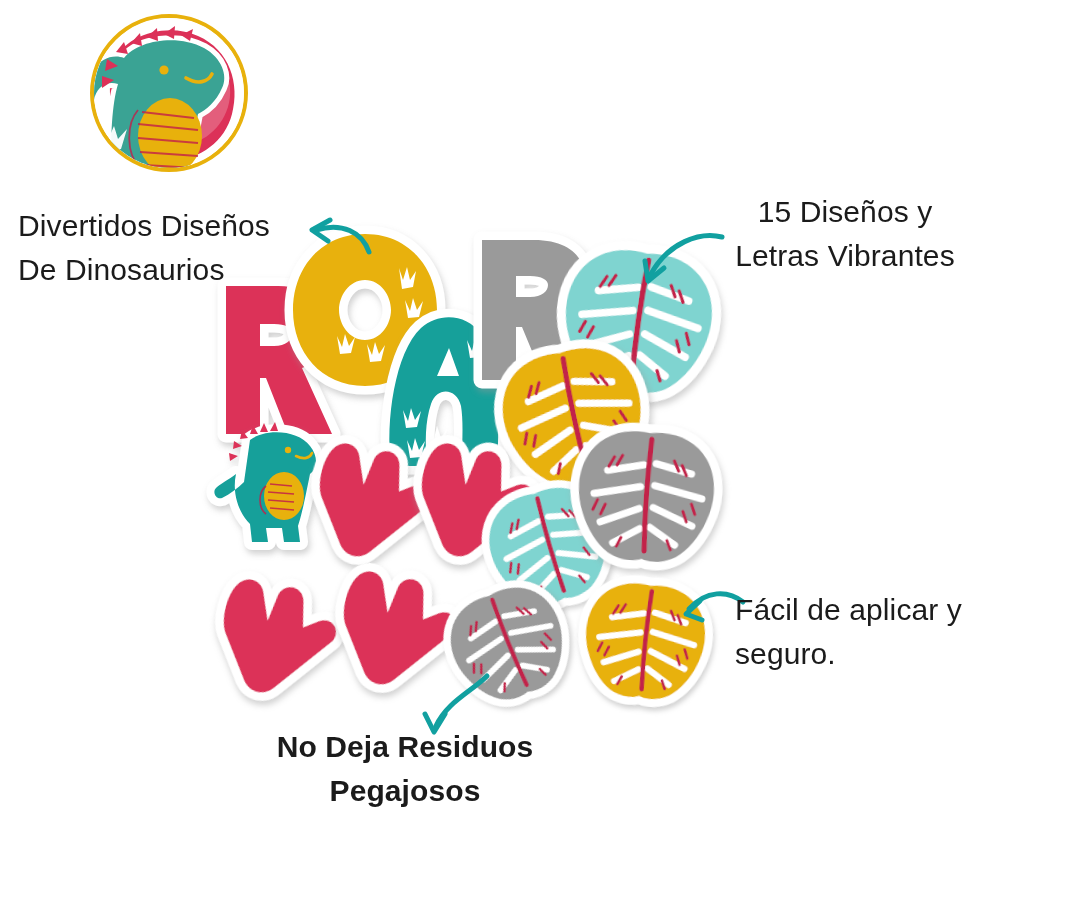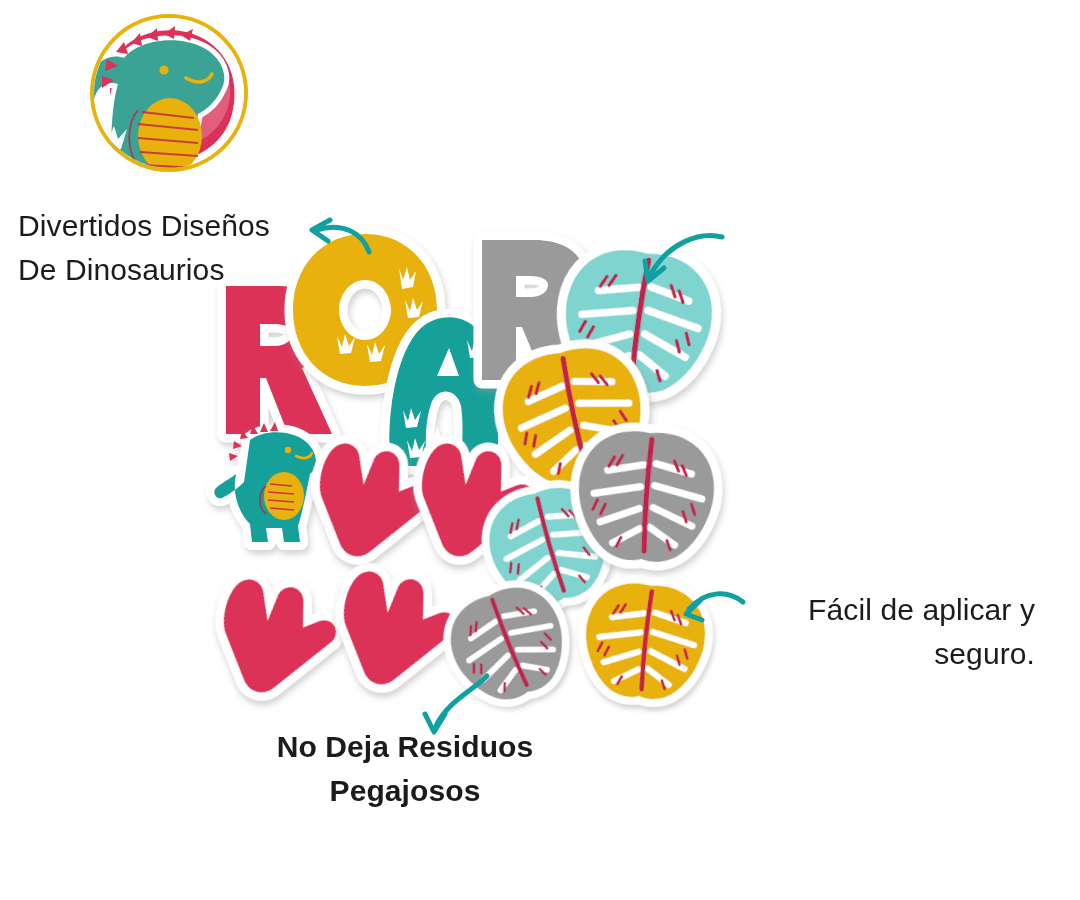--- a/index.html
+++ b/index.html
@@ -38,21 +38,21 @@
     color: #1b1b1b;
     font-size: 30px;
     line-height: 1.45;
     font-family: "Liberation Sans", sans-serif;
     letter-spacing: 0.1px;
     white-space: pre-line;
   }
   .callout.c-topleft  { left: 18px;  top: 172px;  width: 330px; text-align: left; margin-top: 32px; }
   .callout.c-topright { left: 700px; top: 190px;  width: 290px; text-align: center; }
   .callout.c-botleft  { left: 245px; top: 725px;  width: 320px; text-align: center; font-weight: bold; }
-  .callout.c-botright { left: 735px; top: 588px;  width: 300px; text-align: right; }
+  .callout.c-botright { left: 735px; top: 588px;  width: 300px; text-align: left; }
 
   
   .stickers {
     position: absolute;
     left: 0; top: 0;
     width: 1080px; height: 900px;
     pointer-events: none;
   }
   .stickers svg { display: block; }
   .arrows {
@@ -457,20 +457,22 @@
         <circle cx="70" cy="52" r="4.6" fill="#E8B10C"></circle>
         <path d="M92,60 c12,7 22,4 26,-4" stroke="#E8B10C" stroke-width="3.6" fill="none" stroke-linecap="round"></path>
         <path d="M10,110 l4,12 l6,-14 l4,13 l9,-10 l-6,20 l-17,2 Z" fill="#ffffff" opacity="0.95"></path>
       </g>
     </svg>
   </div>
 
   <div class="callout c-topleft">Divertidos Diseños
 De Dinosaurios</div>
 
+  <div class="callout c-topright">15 Diseños y
+Letras Vibrantes</div>
 
   <div class="callout c-botleft">No Deja Residuos
 Pegajosos</div>
 
   <div class="callout c-botright">Fácil de aplicar y
 seguro.</div>
 
 </div>
 
 </body></html>

